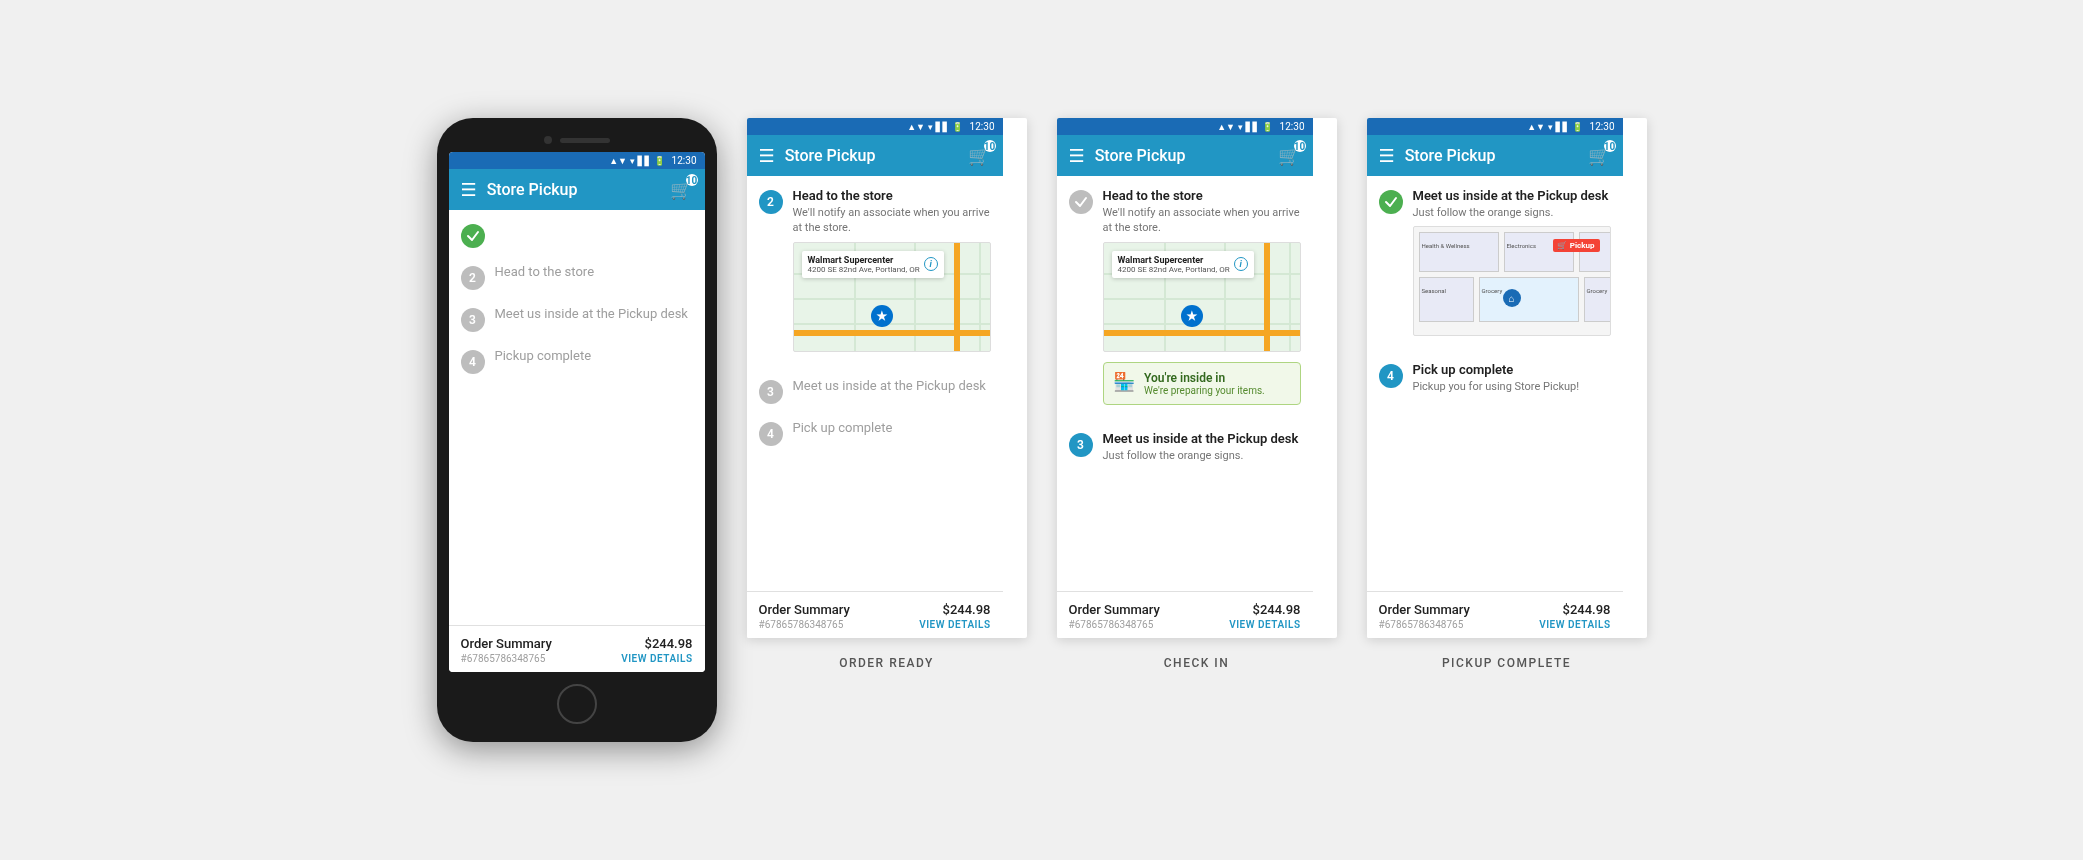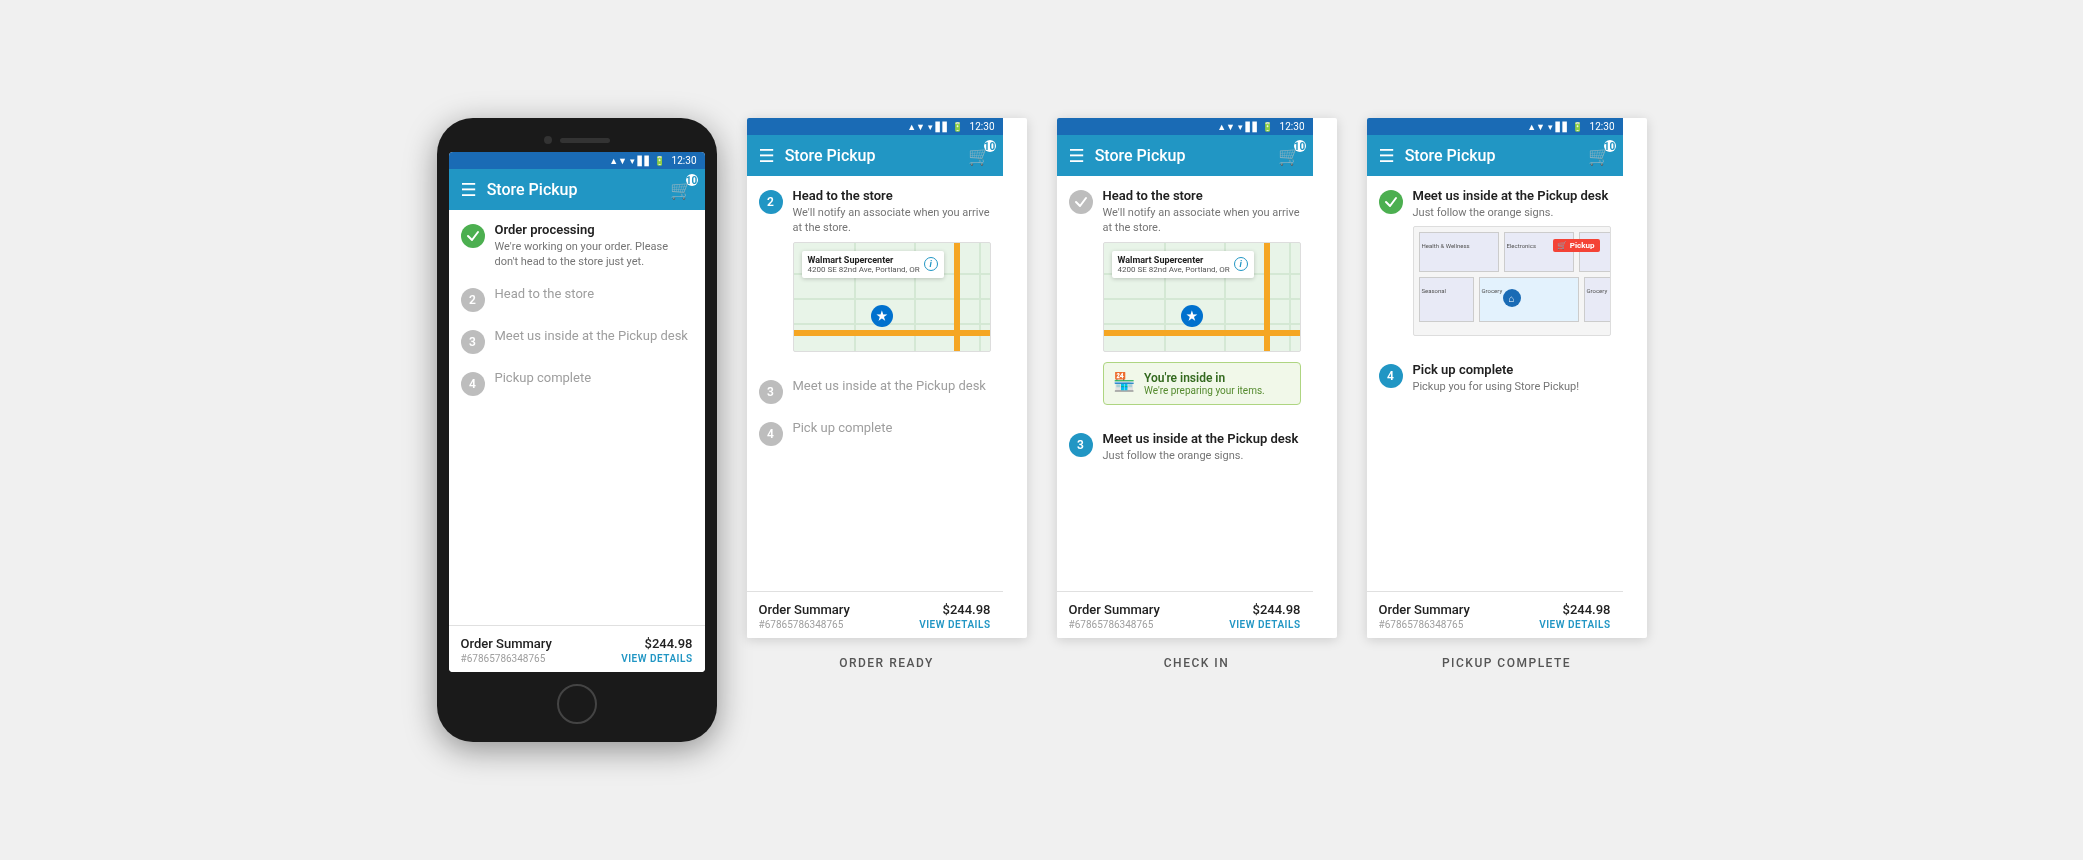--- a/index.html
+++ b/index.html
@@ -431,24 +431,20 @@
       <span class="cart-badge">10</span>
     </span>
   </div>
           <div class="step-content">
             <div style="flex: 1 1 0%; overflow-y: auto;">
               <div class="step-item">
                 <div class="step-circle" style="background: rgb(76, 175, 80); color: rgb(255, 255, 255);">
                   <svg width="14" height="14" viewBox="0 0 14 14">
                     <polyline points="2,7 6,11 12,3" fill="none" stroke="#fff" stroke-width="2" stroke-linecap="round" stroke-linejoin="round"></polyline>
                   </svg>
-                </div>
-                <div class="step-text">
-                  <div class="step-title">Order processing</div>
-                  <div class="step-desc">We're working on your order. Please don't head to the store just yet.</div>
                 </div>
               </div>
               <div class="step-item">
                 <div class="step-circle" style="background: rgb(189, 189, 189); color: rgb(255, 255, 255);">2</div>
                 <div class="step-text">
                   <div class="step-title inactive-text">Head to the store</div>
                 </div>
               </div>
               <div class="step-item">
                 <div class="step-circle" style="background: rgb(189, 189, 189); color: rgb(255, 255, 255);">3</div>

